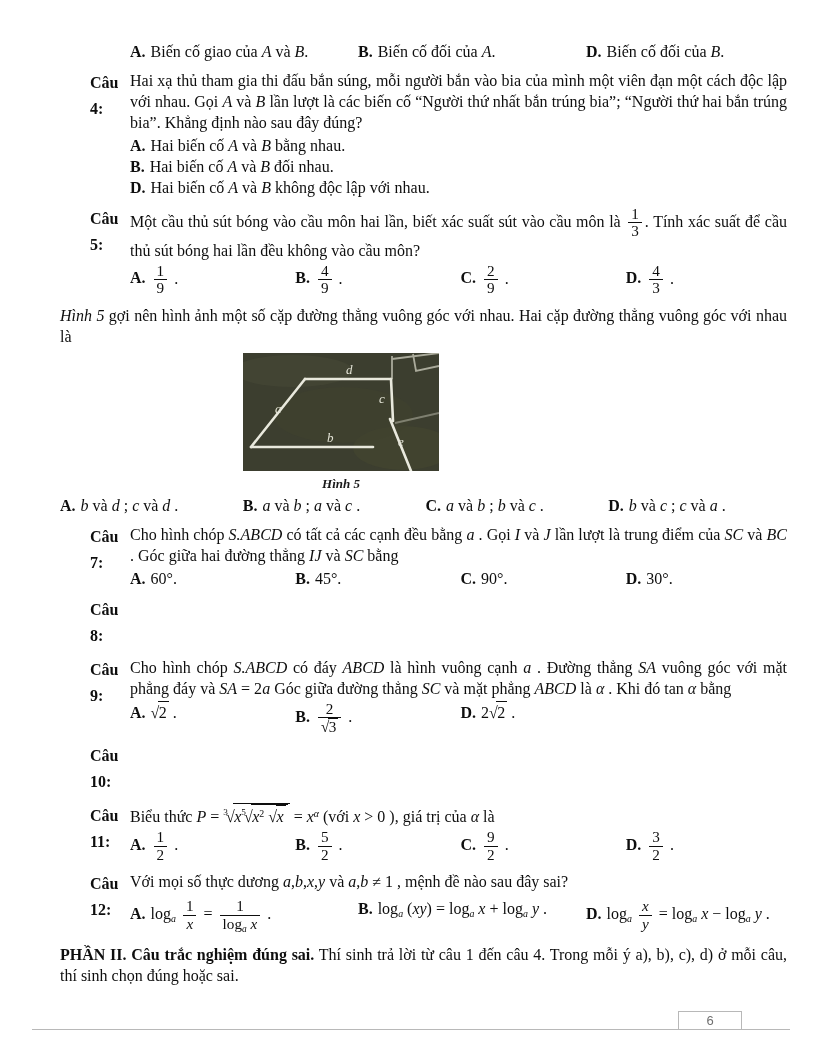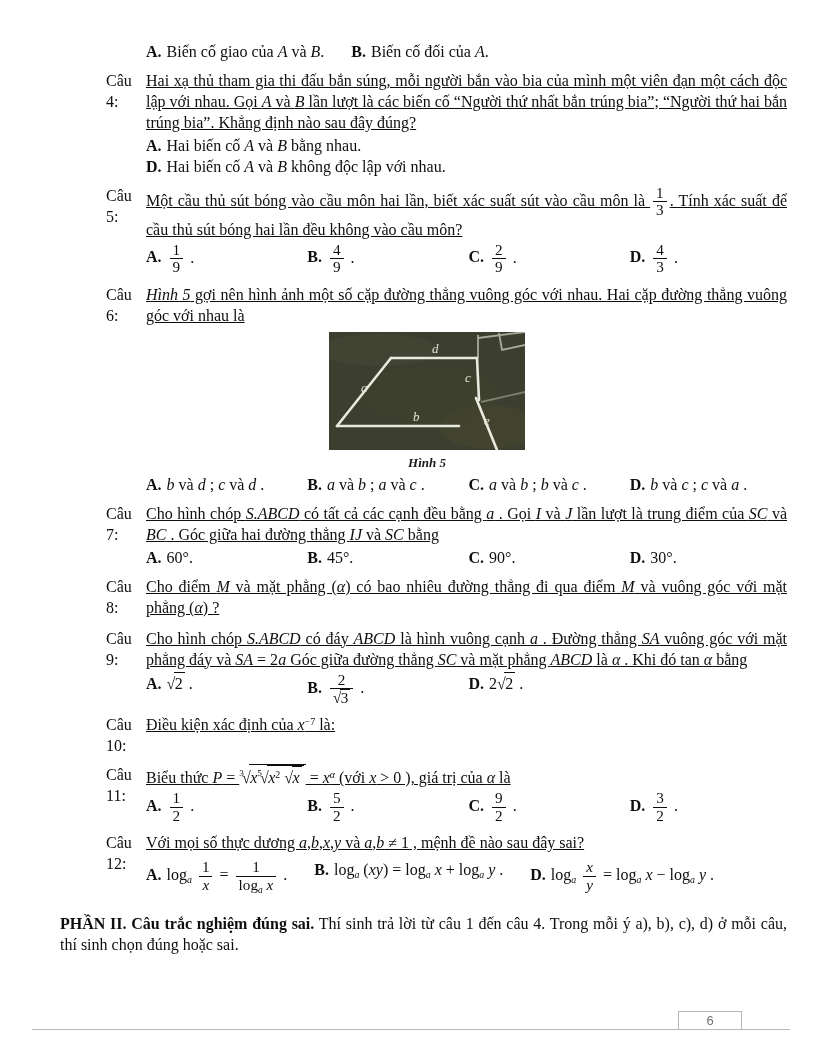--- a/index.html
+++ b/index.html
@@ -3,28 +3,28 @@
 <meta charset="utf-8">
 <style>
   html,body{margin:0;padding:0;background:#fff;}
   .page{
     width:816px;height:1056px;position:relative;overflow:hidden;background:#fff;
     font-family:"Liberation Serif","DejaVu Serif",serif;
     font-size:16px;color:#0e0e0e;margin:0 auto;
   }
   .content{padding:40px 29px 0 60px;}
   .question{display:flex;margin-bottom:8px;}
-  .question .qlabel{flex:none;width:40px;font-weight:400;line-height:21px;margin-left:46px;}
+  .question .qlabel{flex:none;width:40px;font-weight:700;line-height:26px;margin-left:30px;}
   .question .qbody{flex:1;min-width:0;}
-  .qtext{line-height:21px;margin-bottom:2px;text-align:justify;text-decoration:underline;}
+  .qtext{line-height:21px;margin-bottom:2px;text-align:justify;}
   .opts{margin-top:1px;}
   .opts.stack .opt{display:block;line-height:21px;}
   .opts.cols4{display:grid;grid-template-columns:repeat(4,1fr);column-gap:4px;}
-  .opts.cols2{display:grid;grid-template-columns:1fr 1fr 1fr 1fr;column-gap:4px;row-gap:2px;gap:27px;}
-  .opts.roomy{row-gap:16px;margin-top:6px;margin-bottom:12px;}
+  .opts.cols2{display:grid;grid-template-columns:1fr 1fr 1fr;column-gap:4px;row-gap:2px;gap:27px;}
+  .opts.roomy{row-gap:16px;margin-top:6px;margin-bottom:4px;}
   .opt{line-height:21px;white-space:nowrap;}
   .opts.stack .opt{white-space:normal;}
   .optlabel{font-weight:700;margin-right:5px;}
   .mi{font-style:italic;}
   .msup{font-size:0.62em;vertical-align:0.55em;line-height:0;}
   .msub{font-size:0.62em;vertical-align:-0.3em;line-height:0;}
   .frac{display:inline-flex;flex-direction:column;align-items:center;vertical-align:middle;
         margin:0 3px;line-height:1.08;font-size:0.95em;text-align:center;}
   .frac .num{padding:0 3px;display:block;}
   .frac .den{padding:0 3px;display:block;border-top:1.2px solid #0e0e0e;}
@@ -48,29 +48,31 @@
 
 <div class="page">
   <div class="content">
     <div>
         <div class="question">
           <div class="qlabel"></div>
           <div class="qbody">
             <div class="opts cols2">
               <div class="opt"><span class="optlabel">A.</span><span>Biến cố giao của </span><span class="mi">A</span><span> và </span><span class="mi">B</span><span>.</span></div>
               <div class="opt"><span class="optlabel">B.</span><span>Biến cố đối của </span><span class="mi">A</span><span>.</span></div>
+              <div class="opt"><span class="optlabel">D.</span><span>Biến cố đối của </span><span class="mi">B</span><span>.</span></div>
             </div>
           </div>
         </div>
         <div class="question">
           <div class="qlabel">Câu 4:</div>
           <div class="qbody">
             <div class="qtext"><span>Hai xạ thủ tham gia thi đấu bắn súng, mỗi người bắn vào bia của mình một viên đạn một cách độc lập với nhau. Gọi </span><span class="mi">A</span><span> và </span><span class="mi">B</span><span> lần lượt là các biến cố “Người thứ nhất bắn trúng bia”; “Người thứ hai bắn trúng bia”. Khẳng định nào sau đây đúng?</span></div>
             <div class="opts stack">
               <div class="opt"><span class="optlabel">A.</span><span>Hai biến cố </span><span class="mi">A</span><span> và </span><span class="mi">B</span><span> bằng nhau.</span></div>
+              <div class="opt"><span class="optlabel">B.</span><span>Hai biến cố </span><span class="mi">A</span><span> và </span><span class="mi">B</span><span> đối nhau.</span></div>
               <div class="opt"><span class="optlabel">D.</span><span>Hai biến cố </span><span class="mi">A</span><span> và </span><span class="mi">B</span><span> không độc lập với nhau.</span></div>
             </div>
           </div>
         </div>
         <div class="question">
           <div class="qlabel">Câu 5:</div>
           <div class="qbody">
             <div class="qtext"><span>Một cầu thủ sút bóng vào cầu môn hai lần, biết xác suất sút vào cầu môn là </span><span class="frac">
                 <span class="num"><span>1</span></span>
                 <span class="den"><span>3</span></span>
@@ -89,21 +91,20 @@
                   <span class="den"><span>9</span></span>
                 </span><span> .</span></div>
               <div class="opt"><span class="optlabel">D.</span><span class="frac">
                   <span class="num"><span>4</span></span>
                   <span class="den"><span>3</span></span>
                 </span><span> .</span></div>
             </div>
           </div>
         </div>
         <div class="question">
-          <div class="qlabel">Câu 6:</div>
           <div class="qbody">
             <div class="qtext"><span class="mi">Hình 5</span><span> gợi nên hình ảnh một số cặp đường thẳng vuông góc với nhau. Hai cặp đường thẳng vuông góc với nhau là</span></div>
   <div class="figure-wrap">
     <svg width="196" height="118" viewBox="0 0 196 118">
       <rect x="0" y="0" width="196" height="118" fill="#3c3e2f"></rect>
       <ellipse cx="50" cy="18" rx="60" ry="16" fill="#474936" opacity="0.55"></ellipse>
       <ellipse cx="160" cy="95" rx="50" ry="22" fill="#45472f" opacity="0.5"></ellipse>
       <ellipse cx="100" cy="62" rx="70" ry="28" fill="#41432f" opacity="0.45"></ellipse>
       <g stroke="#e9e9dd" stroke-width="2.6" stroke-linecap="round" fill="none">
         <path d="M62,26 L8,94"></path>
@@ -142,41 +143,39 @@
               <div class="opt"><span class="optlabel">A.</span><span>60°.</span></div>
               <div class="opt"><span class="optlabel">B.</span><span>45°.</span></div>
               <div class="opt"><span class="optlabel">C.</span><span>90°.</span></div>
               <div class="opt"><span class="optlabel">D.</span><span>30°.</span></div>
             </div>
           </div>
         </div>
         <div class="question">
           <div class="qlabel">Câu 8:</div>
           <div class="qbody">
-            <div class="qtext"><span>Cho điểm </span><span class="mi">M</span><span> và mặt phẳng (</span><span class="mi">α</span><span>) có bao nhiêu đường thẳng đi qua điểm </span><span class="mi">M</span><span> và vuông góc với mặt phẳng (</span><span class="mi">α</span><span>) ?</span></div>
           </div>
         </div>
         <div class="question">
           <div class="qlabel">Câu 9:</div>
           <div class="qbody">
             <div class="qtext"><span>Cho hình chóp </span><span class="mi">S.ABCD</span><span> có đáy </span><span class="mi">ABCD</span><span> là hình vuông cạnh </span><span class="mi">a</span><span> . Đường thẳng </span><span class="mi">SA</span><span> vuông góc với mặt phẳng đáy và </span><span class="mi">SA</span><span> = 2</span><span class="mi">a</span><span>  Góc giữa đường thẳng </span><span class="mi">SC</span><span> và mặt phẳng </span><span class="mi">ABCD</span><span> là </span><span class="mi">α</span><span> . Khi đó tan </span><span class="mi">α</span><span> bằng</span></div>
             <div class="opts cols4">
               <div class="opt"><span class="optlabel">A.</span><span class="sqrt"><span class="rsign">√</span><span class="rbar"><span>2</span></span></span><span> .</span></div>
               <div class="opt"><span class="optlabel">B.</span><span class="frac">
                   <span class="num"><span>2</span></span>
                   <span class="den"><span class="sqrt"><span class="rsign">√</span><span class="rbar"><span>3</span></span></span></span>
                 </span><span> .</span></div>
               <div class="opt"><span class="optlabel">D.</span><span>2</span><span class="sqrt"><span class="rsign">√</span><span class="rbar"><span>2</span></span></span><span> .</span></div>
             </div>
           </div>
         </div>
         <div class="question">
           <div class="qlabel">Câu 10:</div>
           <div class="qbody">
-            <div class="qtext"><span>Điều kiện xác định của </span><span class="mi">x</span><span class="msup">−7</span><span> là:</span></div>
           </div>
         </div>
         <div class="question">
           <div class="qlabel">Câu 11:</div>
           <div class="qbody">
             <div class="qtext"><span>Biểu thức </span><span class="mi">P</span><span> = </span><span class="sqrt"><span class="ridx">3</span><span class="rsign">√</span><span class="rbar"><span class="mi">x</span><span class="sqrt"><span class="ridx">5</span><span class="rsign">√</span><span class="rbar"><span class="mi">x</span><span class="msup">2</span><span> </span><span class="sqrt"><span class="rsign">√</span><span class="rbar"><span class="mi">x</span></span></span></span></span></span></span><span> = </span><span class="mi">x</span><span class="msup mi">α</span><span> (với </span><span class="mi">x</span><span> &gt; 0 ), giá trị của </span><span class="mi">α</span><span> là</span></div>
             <div class="opts cols4">
               <div class="opt"><span class="optlabel">A.</span><span class="frac">
                   <span class="num"><span>1</span></span>
                   <span class="den"><span>2</span></span>

